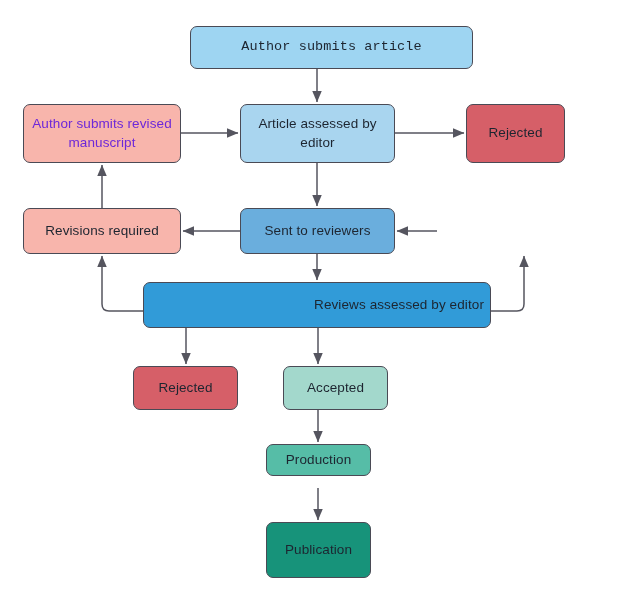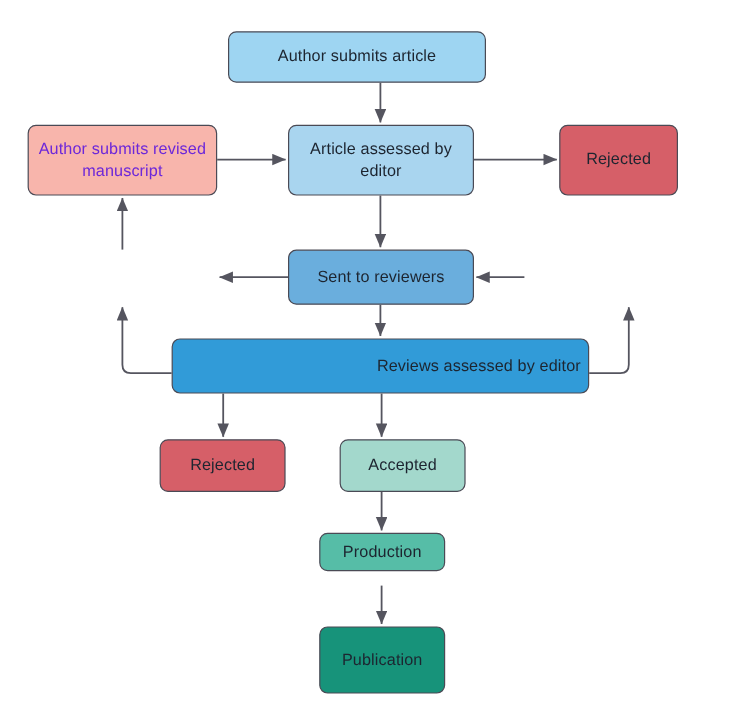--- a/index.html
+++ b/index.html
@@ -84,38 +84,41 @@
       <path d="M186,328 L186,364"></path>
 
       <path d="M318,328 L318,364"></path>
 
       <path d="M318,410 L318,442"></path>
 
       <path d="M318,488 L318,520"></path>
     </g>
   </svg>
 
-  <div class="node" style="left: 190px; top: 26px; width: 215px; height: 43px; background: rgb(158, 213, 242); border-color: rgb(74, 74, 85); color: rgb(29, 37, 48);">
+  <div class="node" style="left: 190px; top: 26px; width: 283px; height: 43px; background: rgb(158, 213, 242); border-color: rgb(74, 74, 85); color: rgb(29, 37, 48); font-family: Liberation Mono, monospace;">
     <span class="node-label">Author submits article</span>
   </div>
 
   <div class="node" style="left: 23px; top: 104px; width: 158px; height: 59px; background: rgb(248, 181, 172); border-color: rgb(74, 74, 85); color: #6d28d9;">
     <span class="node-label">Author submits revised
 manuscript</span>
   </div>
 
   <div class="node" style="left: 240px; top: 104px; width: 155px; height: 59px; background: rgb(169, 213, 239); border-color: rgb(74, 74, 85); color: rgb(29, 37, 48);">
     <span class="node-label">Article assessed by
 editor</span>
   </div>
 
   <div class="node" style="left: 466px; top: 104px; width: 99px; height: 59px; background: rgb(214, 95, 104); border-color: rgb(74, 74, 85); color: rgb(29, 37, 48);">
     <span class="node-label">Rejected</span>
   </div>
 
+  <div class="node" style="left: 23px; top: 208px; width: 158px; height: 46px; background: rgb(248, 181, 172); border-color: rgb(74, 74, 85); color: rgb(29, 37, 48);">
+    <span class="node-label">Revisions required</span>
+  </div>
 
   <div class="node" style="left: 240px; top: 208px; width: 155px; height: 46px; background: rgb(106, 174, 221); border-color: rgb(74, 74, 85); color: rgb(29, 37, 48);">
     <span class="node-label">Sent to reviewers</span>
   </div>
 
 
   <div class="node" style="left: 143px; top: 282px; width: 348px; height: 46px; background: rgb(49, 155, 216); border-color: rgb(74, 74, 85); color: rgb(29, 37, 48); justify-content: flex-end;">
     <span class="node-label">Reviews assessed by editor</span>
   </div>
 

